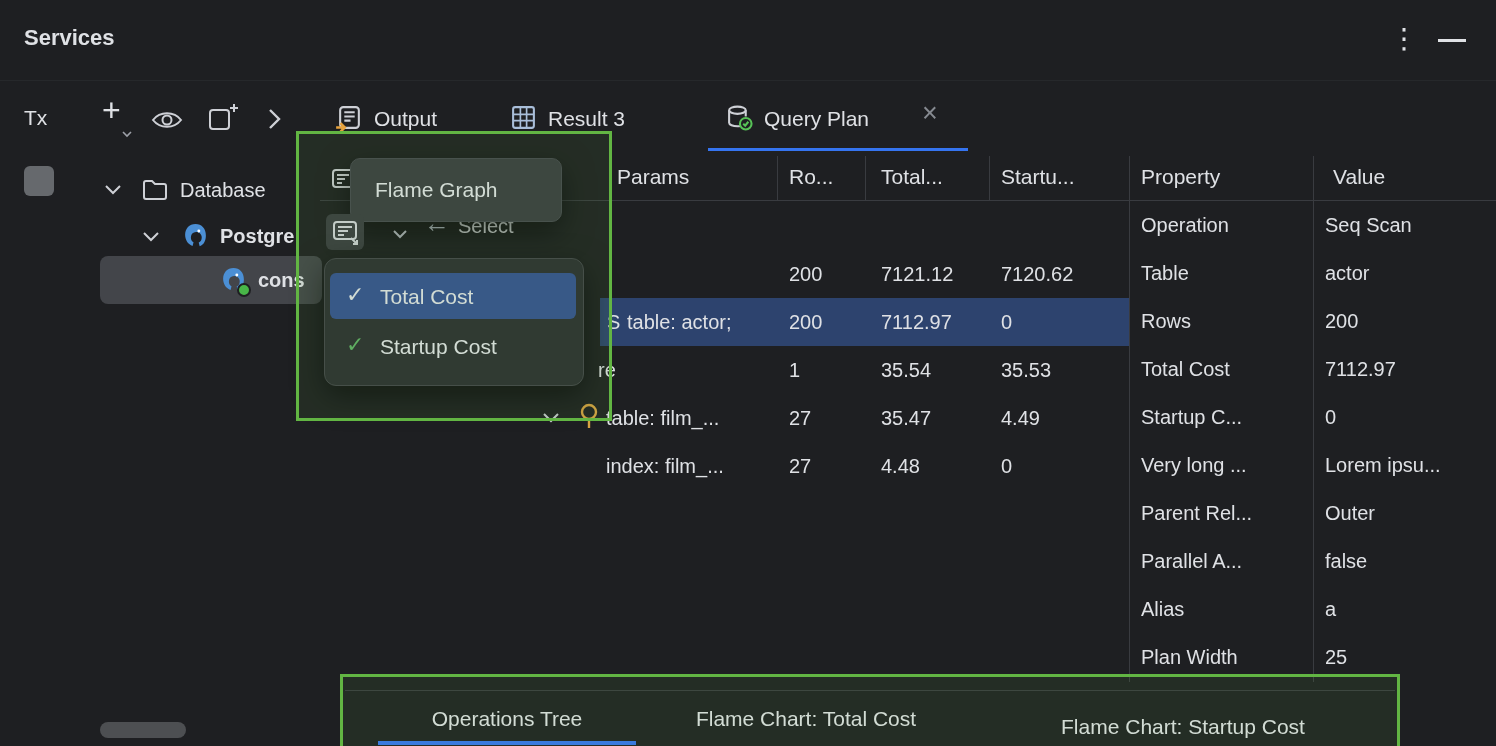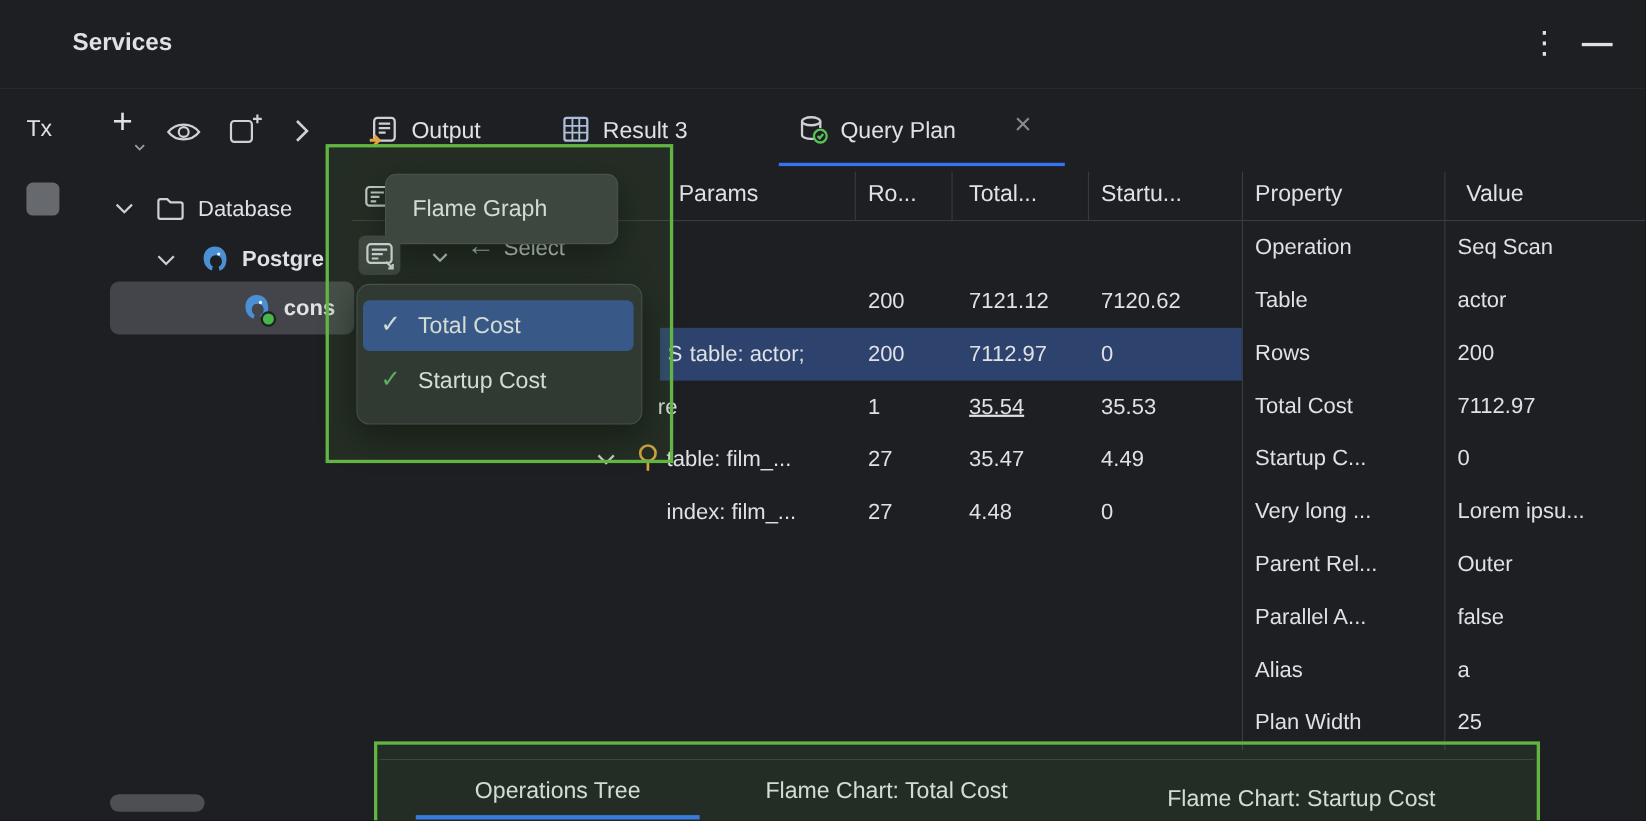--- a/index.html
+++ b/index.html
@@ -12,21 +12,21 @@
   .line{background:#393b40;}
   .shadow{box-shadow:0 10px 30px rgba(0,0,0,.55);}
   svg{display:block;}
 </style>
 </head>
 <body>
 
 <div id="app">
 
   <div class="abs" style="left:0;top:0;width:1496px;height:80px;border-bottom:1px solid #26282b;">
-    <div class="abs bold" style="left:24px;top:25px;font-size:22px;margin-left:42px;">Services</div>
+    <div class="abs bold" style="left:24px;top:25px;font-size:22px;">Services</div>
     <div class="abs" style="left:1390px;top:22px;font-size:28px;">⋮</div>
     <div class="abs" style="left:1438px;top:39px;width:28px;height:3px;background:#dfe1e5;"></div>
   </div>
 
   <div class="abs t" style="left:24px;top:106px;font-size:21px;">Tx</div>
   <div class="abs" style="left:102px;top:92px;font-size:32px;font-weight:300;">+</div>
   <div class="abs" style="left:122px;top:131px;">
     <svg width="10" height="7" viewBox="0 0 10 7">
         <path d="M1 1l4 4 4-4" fill="none" stroke="#9da0a8" stroke-width="1.6"></path>
       </svg>
@@ -161,21 +161,21 @@
     <span class="abs t" style="left:287px;top:12px;">S</span>
     <span class="abs t" style="left:307px;top:12px;">table: actor;</span>
     <span class="abs t" style="left:469px;top:12px;">200</span>
     <span class="abs t" style="left:561px;top:12px;">7112.97</span>
     <span class="abs t" style="left:681px;top:12px;">0</span>
   </div>
 
   <div class="abs" style="left:320px;top:346px;width:809px;height:48px;">
     <span class="abs t" style="left:278px;top:12px;">re</span>
     <span class="abs t" style="left:469px;top:12px;">1</span>
-    <span class="abs t" style="left:561px;top:12px;text-decoration:underline;">35.54</span>
+    <span class="abs t" style="left:561px;top:12px;">35.54</span>
     <span class="abs t" style="left:681px;top:12px;">35.53</span>
   </div>
 
   <div class="abs" style="left:320px;top:394px;width:809px;height:48px;">
     <div class="abs" style="left:222px;top:18px;">
       <svg width="18" height="11" viewBox="0 0 18 11">
           <path d="M2 2l7 7 7-7" fill="none" stroke="#ced0d6" stroke-width="2"></path>
         </svg>
     </div>
     <div class="abs" style="left:258px;top:8px;">

